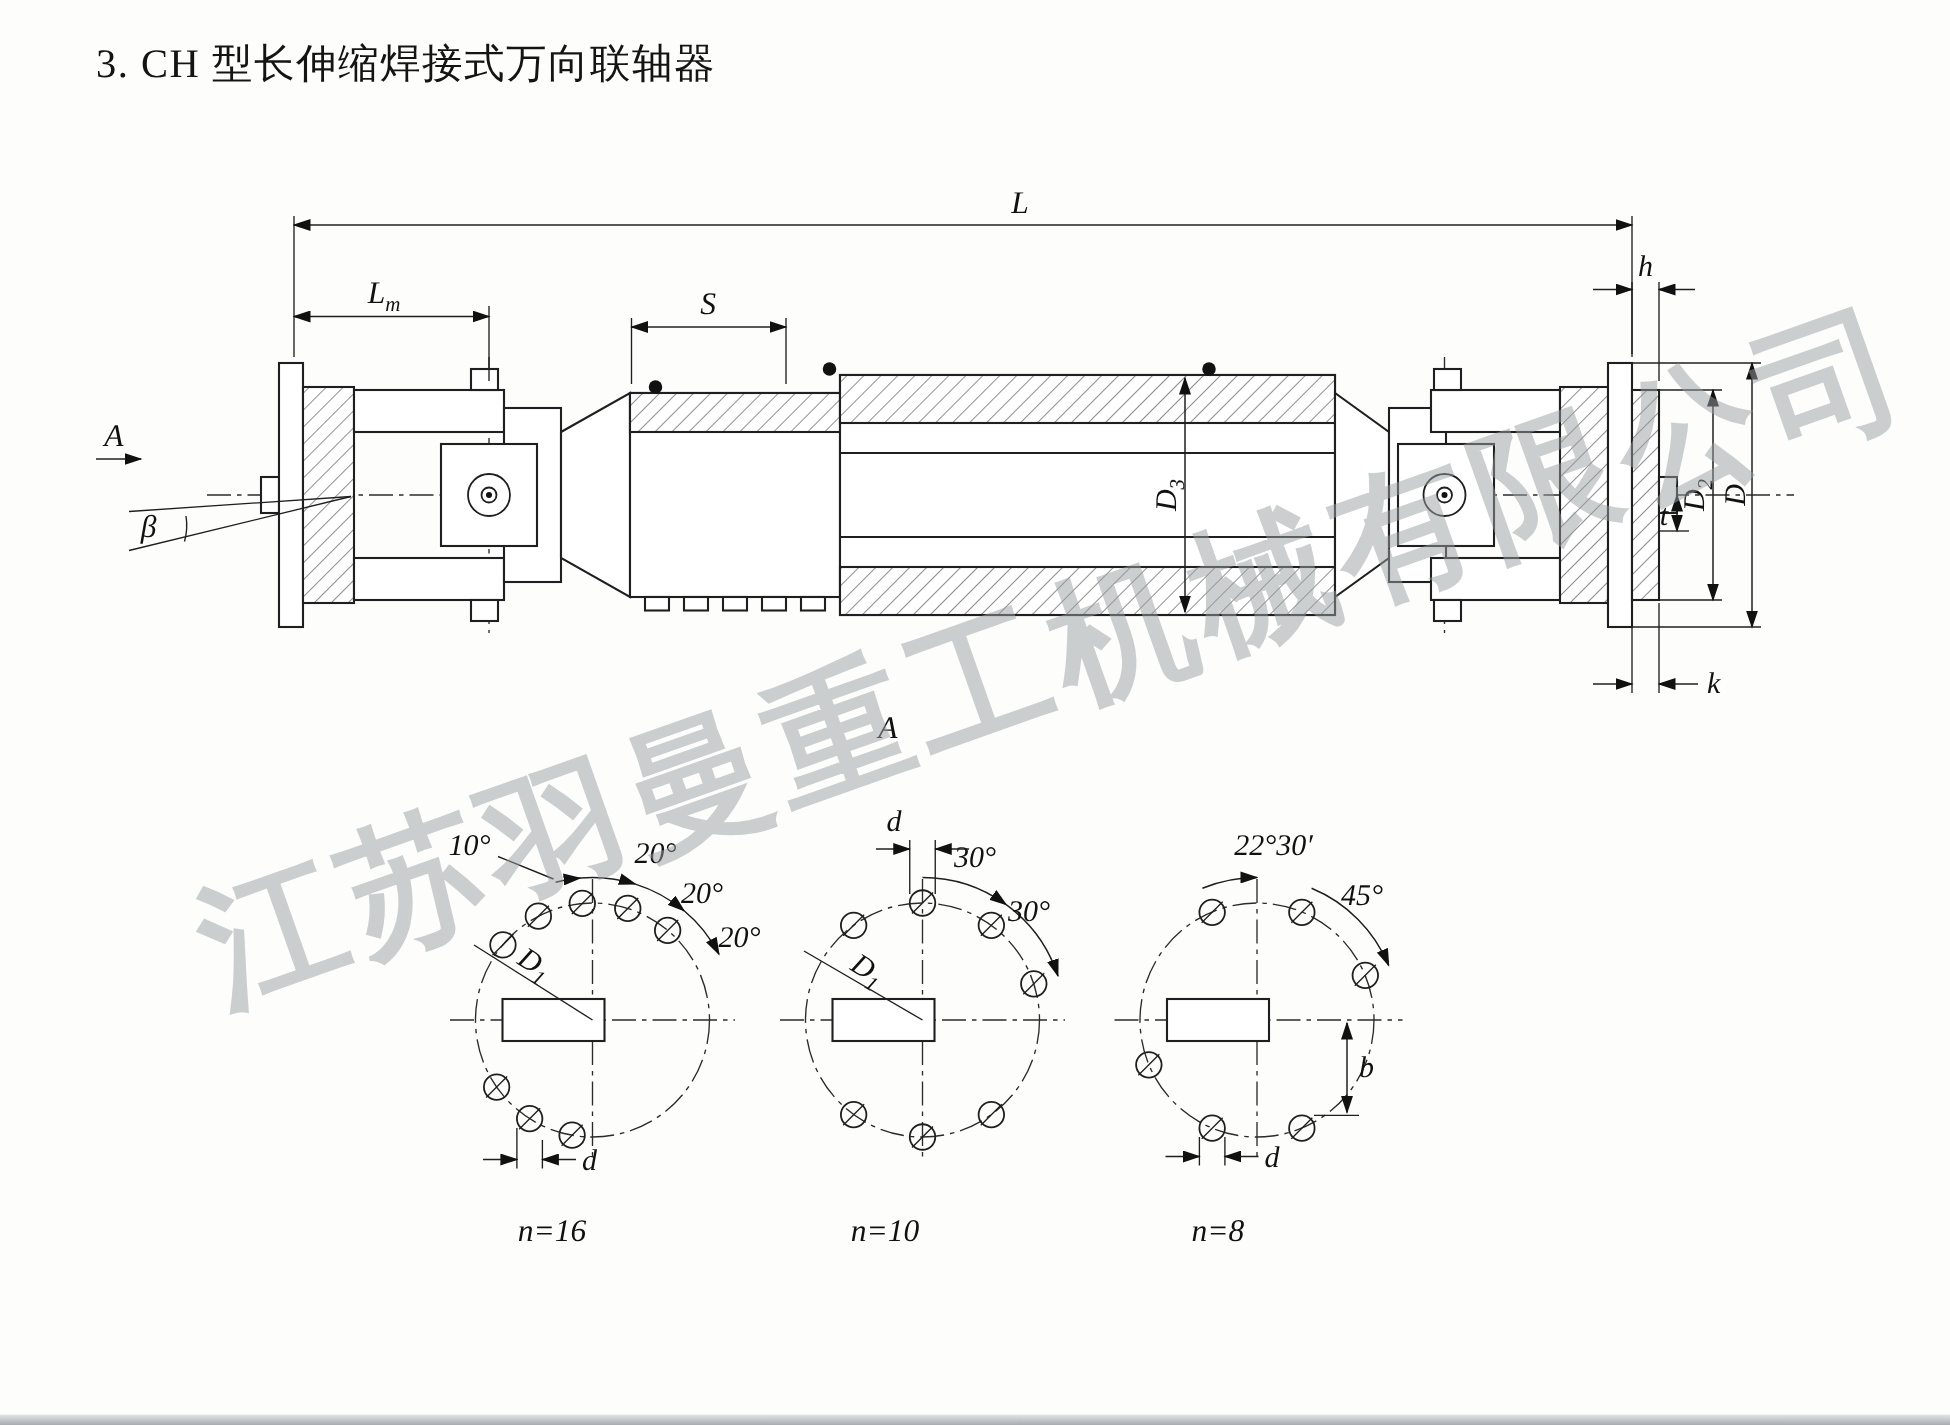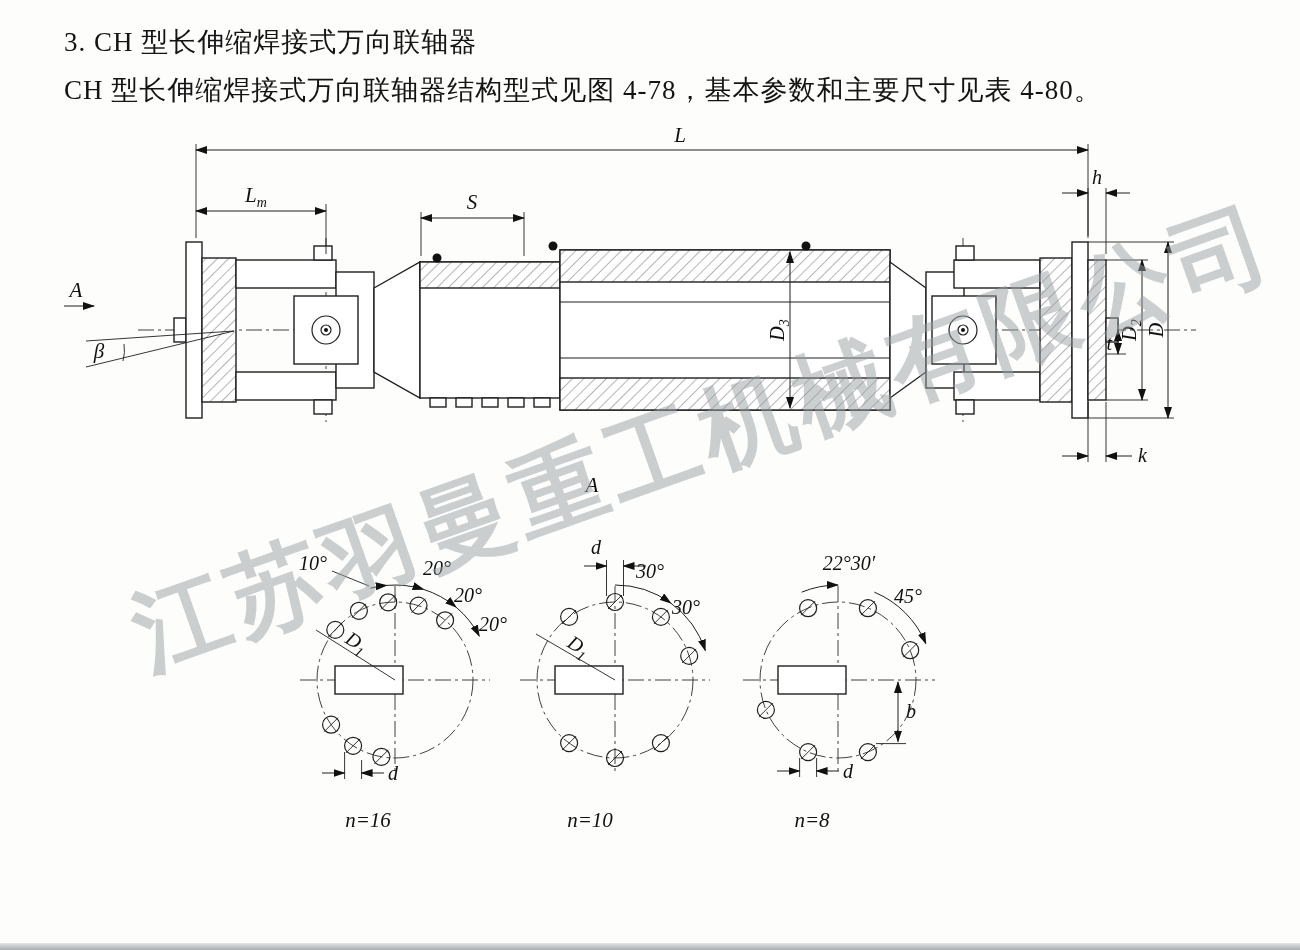--- a/index.html
+++ b/index.html
@@ -22,21 +22,20 @@
   .lbl{font:italic 20px "Liberation Serif", serif;fill:#111;}
   .lbl2{font:italic 21px "Liberation Serif", serif;fill:#111;}
   .wm{font:bold 94px "Liberation Serif", serif;fill:#9aa0a3;opacity:.5;letter-spacing:6px;}
 </style>
 </head>
 <body>
 
 <div class="page">
 
   <div class="heading">3. CH 型长伸缩焊接式万向联轴器</div>
-  <div class="bodytext">CH 型长伸缩焊接式万向联轴器结构型式见图 4-78，基本参数和主要尺寸见表 4-80。</div>
 
   <svg width="1300" height="950" viewBox="0 0 1300 950">
     <defs>
       <pattern id="hatch" patternUnits="userSpaceOnUse" width="8" height="8" patternTransform="rotate(45)">
         <rect width="8" height="8" fill="#fff"></rect>
         <line x1="0" y1="0" x2="0" y2="8" stroke="#6a6a6a" stroke-width="1"></line>
       </pattern>
       <marker id="ae" markerWidth="12" markerHeight="8" refX="11" refY="4" orient="auto" markerUnits="userSpaceOnUse">
         <path d="M0,0 L12,4 L0,8 z" fill="#111"></path>
       </marker>

